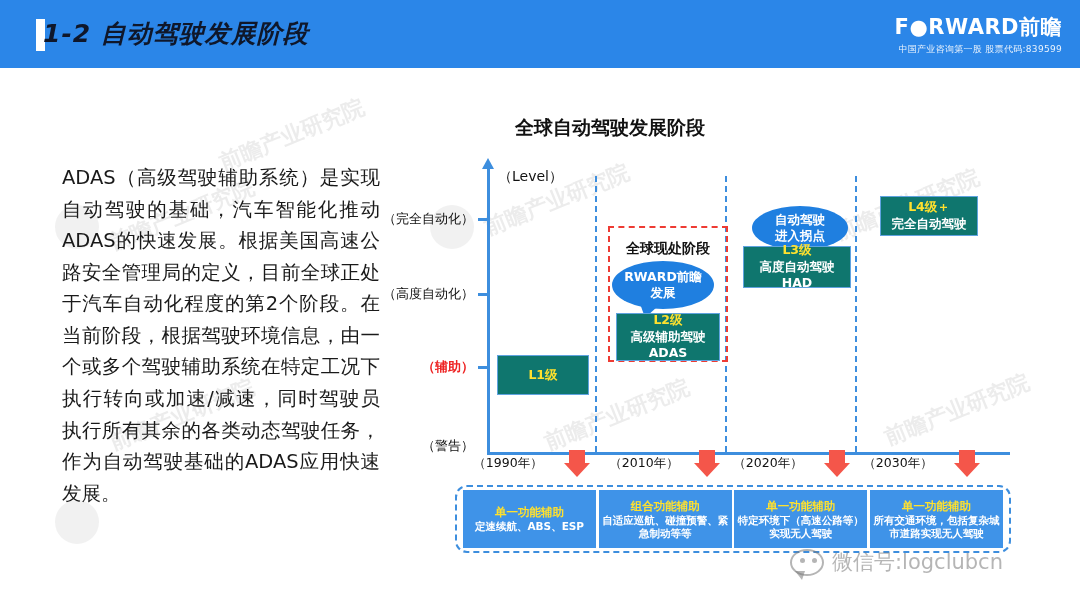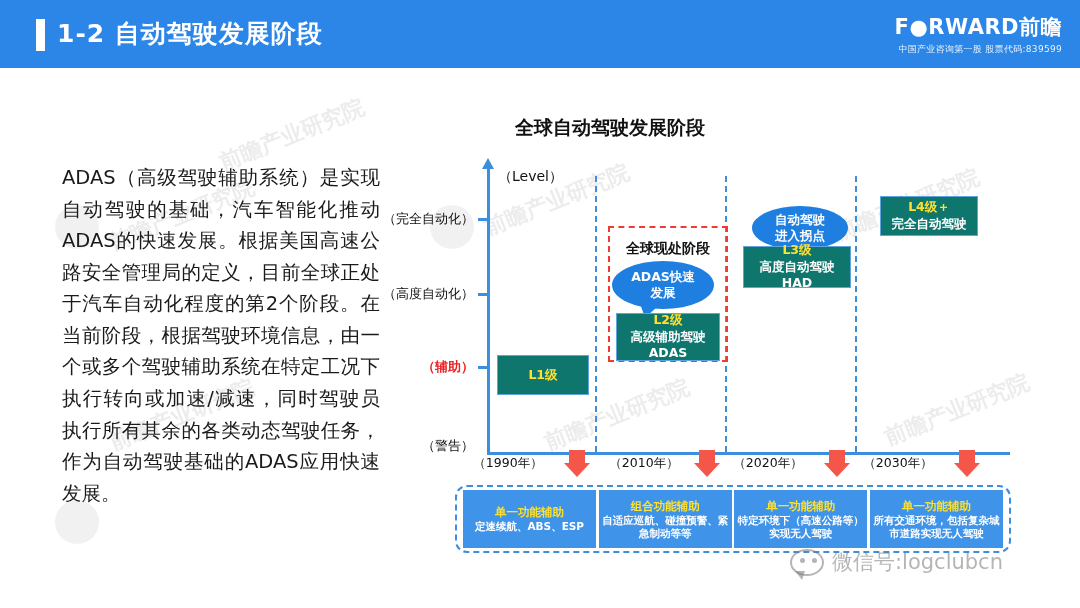--- a/index.html
+++ b/index.html
@@ -14,23 +14,24 @@
   
   #header {
     position: absolute; left: 0; top: 0; width: 1080px; height: 68px;
     background: #2b86e8;
   }
   #header-accent {
     position: absolute; left: 36px; top: 19px; width: 9px; height: 32px;
     background: #ffffff;
   }
   #header-title {
-    position: absolute; left: 57px; top: 17px;
-    color: #ffffff; font-size: 25px; font-weight: bold; letter-spacing: 1px;
+    position: absolute; left: 43px; top: 17px;
+    color: #0f172a; font-size: 25px; font-weight: bold; letter-spacing: 1px;
     white-space: nowrap;
+    font-style: italic;
   }
   #logo-block {
     position: absolute; right: 18px; top: 16px; text-align: right;
   }
   #logo-main {
     color: #ffffff; font-size: 21px; font-weight: bold; letter-spacing: 0.5px;
     line-height: 1.1; white-space: nowrap;
   }
   #logo-sub {
     color: #eaf3fd; font-size: 9px; margin-top: 4px; white-space: nowrap;
@@ -242,21 +243,21 @@
     <div class="vline" style="left:415px;"></div>
 
     <div id="current-stage-box" style="left:168px; top:68px; width:120px; height:136px;"></div>
     <div id="current-stage-label" style="left:228px; top:82px;">全球现处阶段</div>
 
     <div class="lvlbox" style="left:57px; top:197px; width:92px; height:40px;">
       <div class="l1">L1级</div>
     </div>
 
     <div class="bubble" style="left:172px; top:103px; width:102px; height:48px;">
-      <span>ADAS快速</span>
+      <span>RWARD前瞻</span>
       <span>发展</span>
       <span class="tail"></span>
     </div>
 
     <div class="lvlbox" style="left:176px; top:155px; width:104px; height:48px;">
       <div class="l1">L2级</div>
       <div class="l2">高级辅助驾驶</div>
       <div class="l2">ADAS</div>
     </div>
 

